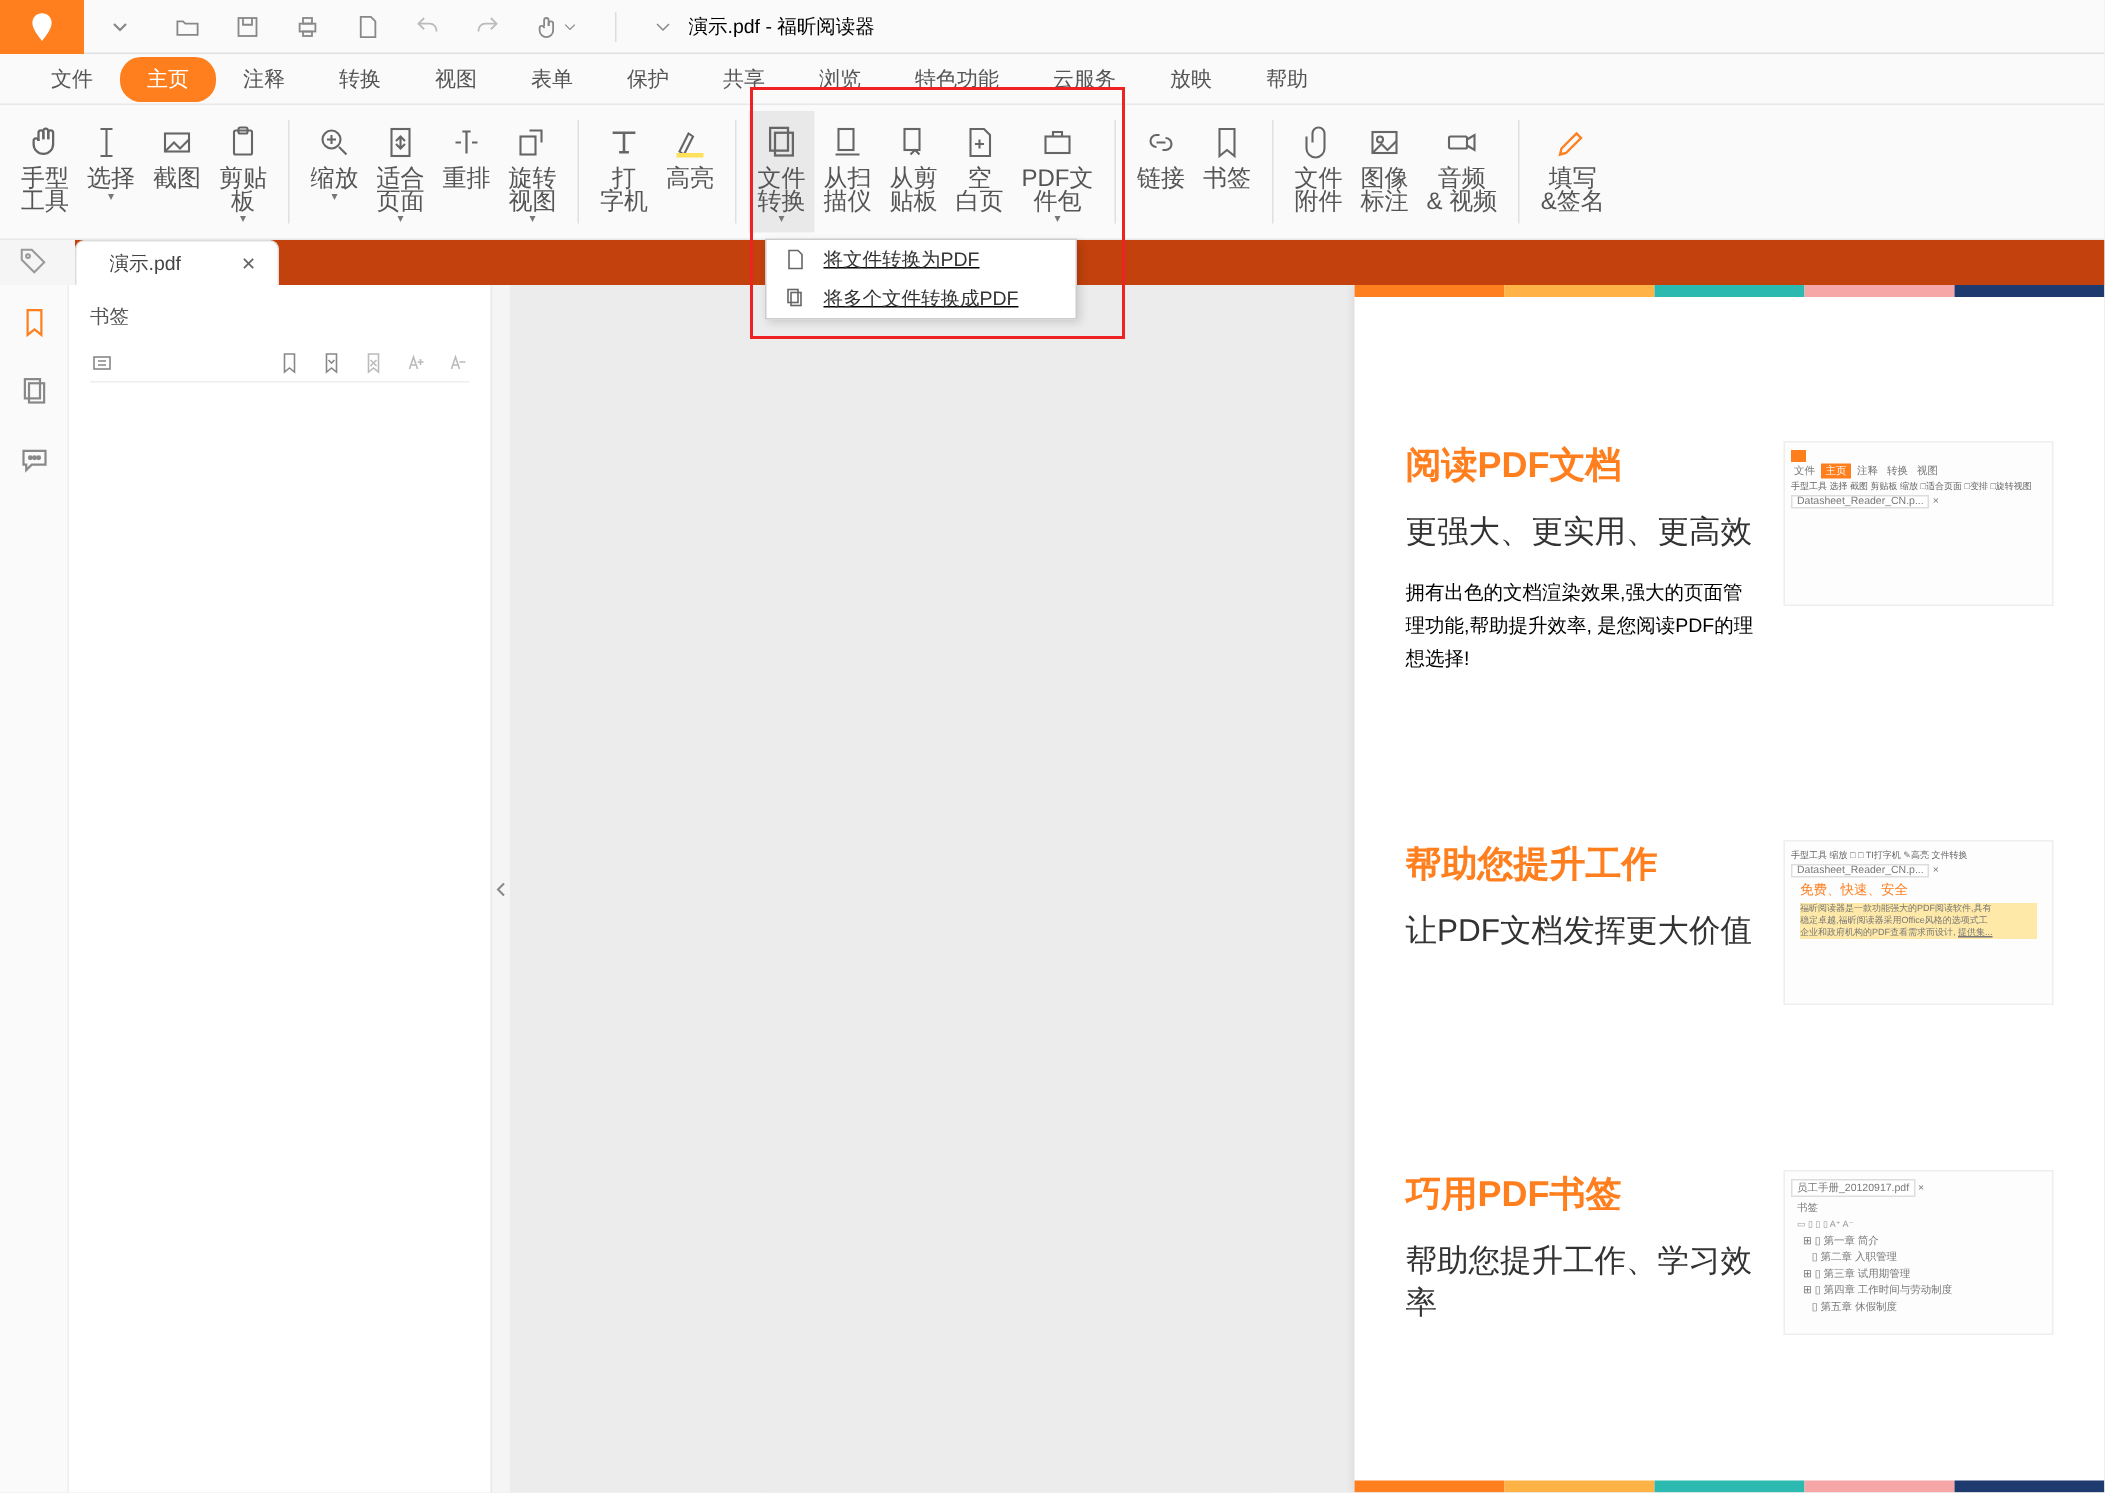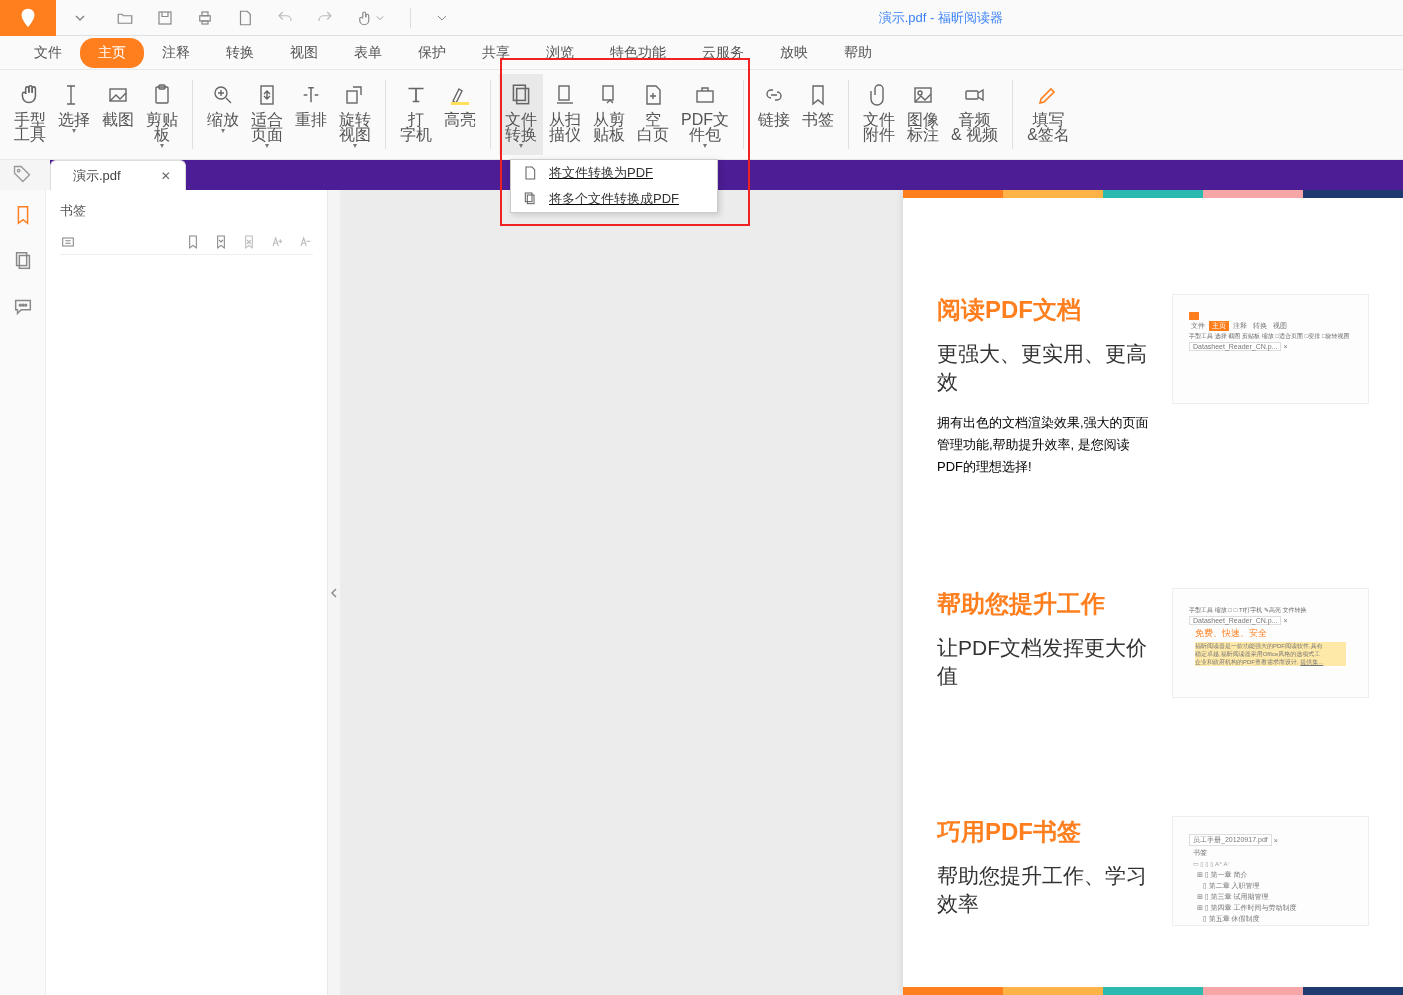--- a/index.html
+++ b/index.html
@@ -6,21 +6,21 @@
 body { background:#f5f5f5; width:1403px; height:995px; overflow:hidden; position:relative; }
 
 
 .titlebar { height:36px; background:#fafafa; display:flex; align-items:center; border-bottom:1px solid #e0e0e0;}
 .logo { width:56px; height:36px; background:#ff7f1f; display:flex; align-items:center; justify-content:center; }
 .logo svg { fill:#fff; }
 .logo-chevron { width:48px; height:36px; display:flex; align-items:center; justify-content:center;}
 .qat { display:flex; align-items:center; gap:22px; padding:0 12px;}
 .qat-item { display:flex; align-items:center; }
 .qat-sep { width:1px; height:20px; background:#ddd; margin:0 4px;}
-.title-text { flex:1; text-align:right; font-size:13px; color:#3b82f6; }
+.title-text { flex:1; text-align:left; font-size:13px; color:#000000; }
 
 
 .menubar { height:34px; background:#fafafa; display:flex; align-items:center; padding:0 16px; gap:0; border-bottom:1px solid #e8e8e8;}
 .menu-item { padding:6px 18px; font-size:14px; color:#555; cursor:pointer; border-radius:14px;}
 .menu-item.active { background:#ff7f1f; color:#fff;}
 
 
 .ribbon { height:90px; background:#fafafa; display:flex; align-items:stretch; padding:4px 8px; border-bottom:1px solid #e8e8e8; position:relative; }
 .ribbon-group { display:flex; align-items:stretch;}
 .ribbon-sep { width:1px; background:#e0e0e0; margin:6px 8px;}
@@ -32,21 +32,21 @@
 
 
 .dropdown { position:absolute; top:159px; left:510px; width:208px; background:#fff; border:1px solid #ccc; box-shadow:2px 2px 6px rgba(0,0,0,.15); z-index:10;text-decoration:underline;}
 .dropdown-item { display:flex; align-items:center; gap:10px; padding:4px 10px; font-size:13px; color:#333; cursor:pointer;}
 .dropdown-icon { width:18px; display:flex; justify-content:center;}
 
 
 .highlight-box { position:absolute; top:58px; left:500px; width:250px; height:168px; border:2px solid #e22; pointer-events:none; z-index:20;}
 
 
-.tabbar { height:30px; display:flex; align-items:flex-start; background:#4c1d95; margin-left:50px;}
+.tabbar { height:30px; display:flex; align-items:flex-start; background:#c2410c; margin-left:50px;}
 .tab { display:flex; align-items:center; height:30px; padding:0 14px 0 22px; background:#fff; border:1px solid #ddd; border-bottom:none; border-radius:6px 6px 0 0; font-size:13px; color:#444; gap:40px;}
 .tab-close { font-size:12px; color:#666; cursor:pointer;}
 
 
 .main { display:flex; height:calc(995px - 36px - 34px - 90px - 30px); }
 .leftrail { width:46px; background:#fafafa; display:flex; flex-direction:column; align-items:center; padding-top:14px; gap:24px; border-right:1px solid #eee;}
 .leftrail-item { cursor:pointer;}
 
 
 .bookmarks { width:282px; background:#fff; border-right:1px solid #e8e8e8; padding:12px 14px;}
@@ -62,21 +62,21 @@
 .page { width:500px; background:#fff; box-shadow:-2px 0 6px rgba(0,0,0,.08); padding:0; position:relative;}
 .page-stripe { height:8px; display:flex;}
 .stripe-seg { flex:1;}
 
 .page-content { padding:80px 34px 0 34px;margin-top:16px;}
 .section { margin-bottom:110px; display:flex; gap:20px;}
 .section-text { flex:1;}
 .section-title { font-size:24px; font-weight:600; color:#ff7f1f; margin-bottom:14px;}
 .section-sub { font-size:21px; color:#333; margin-bottom:16px; font-weight:500;}
 .section-body { font-size:13px; color:#000000; line-height:22px;}
-.section-img { width:197px; height:110px; background:#fdfdfd; border:1px solid #eee; font-size:7px; color:#777; overflow:hidden; padding:16px;}
+.section-img { width:180px; height:110px; background:#fdfdfd; border:1px solid #eee; font-size:7px; color:#777; overflow:hidden; padding:4px;}
 .mini-row { display:flex; gap:2px; align-items:center; margin:1px 0;}
 .mini-cell { padding:0 2px;}
 .mini-orange { background:#ff7f1f; color:#fff; padding:0 3px;}
 .mini-tab { background:#fff; border:1px solid #ddd; padding:0 3px;}
 
 .stripe-bottom { position:absolute; bottom:0; left:0; right:0;}
 
 svg { display:block;}
 </style>
 </head>

